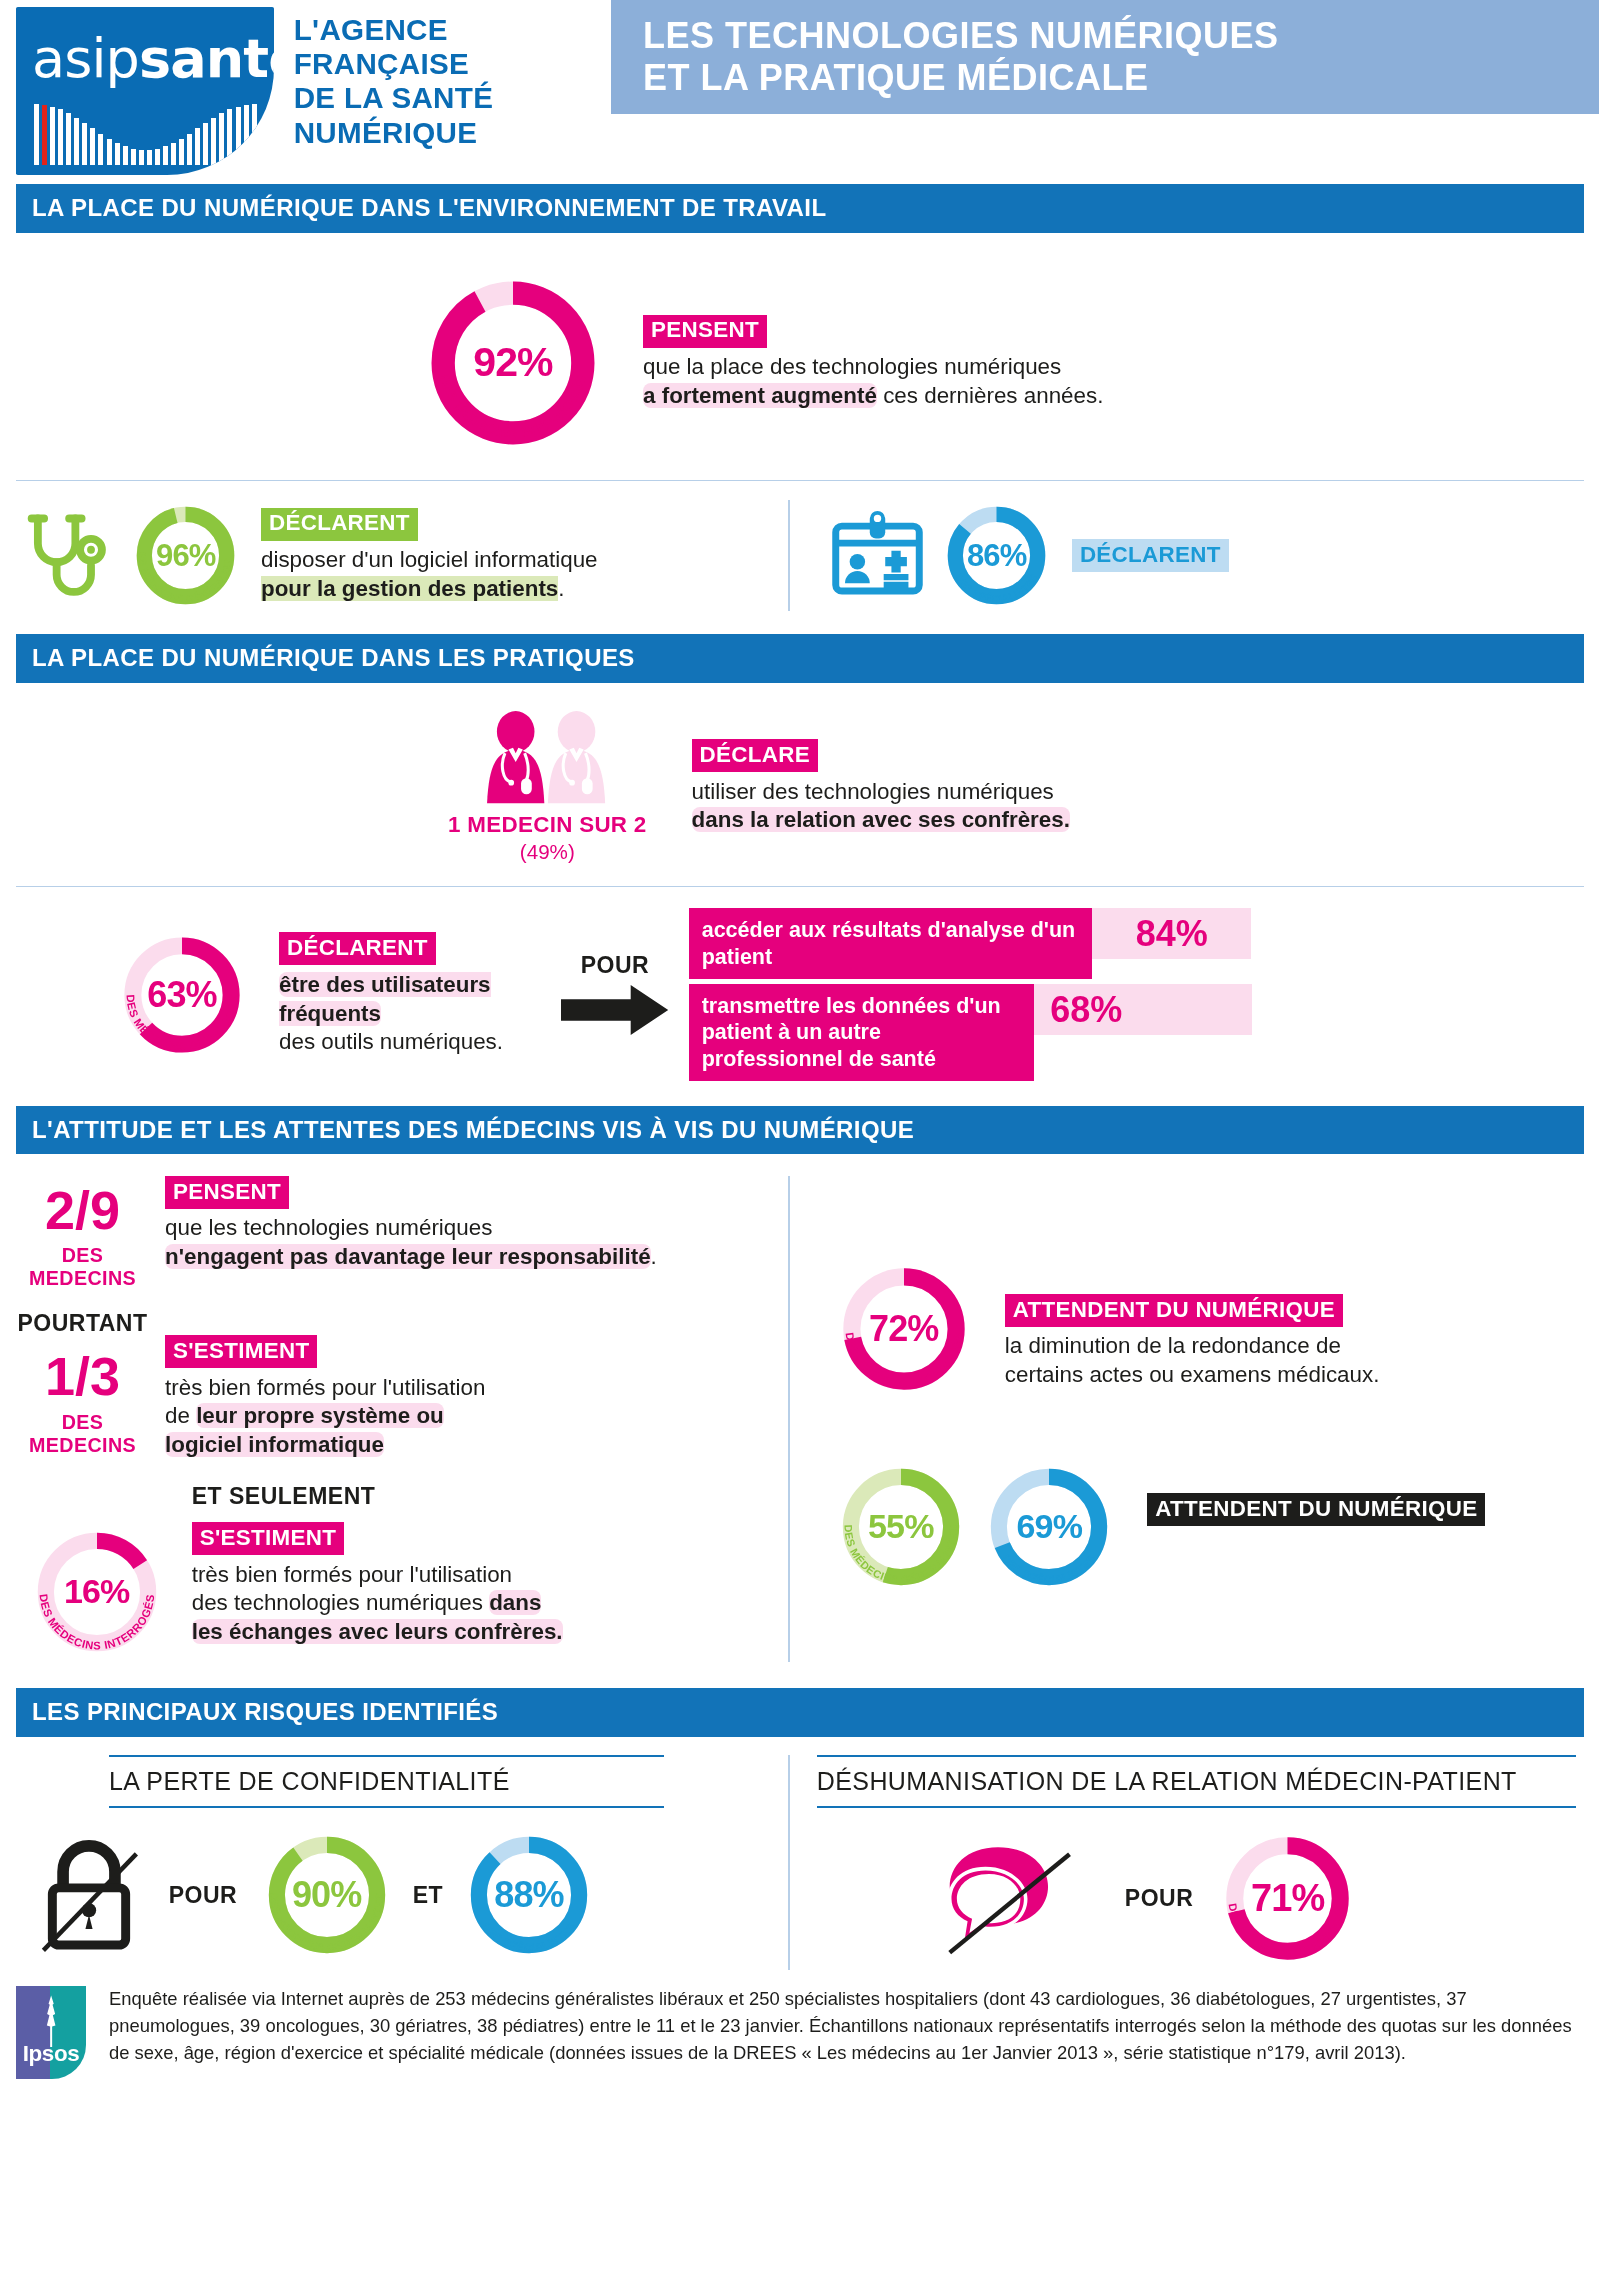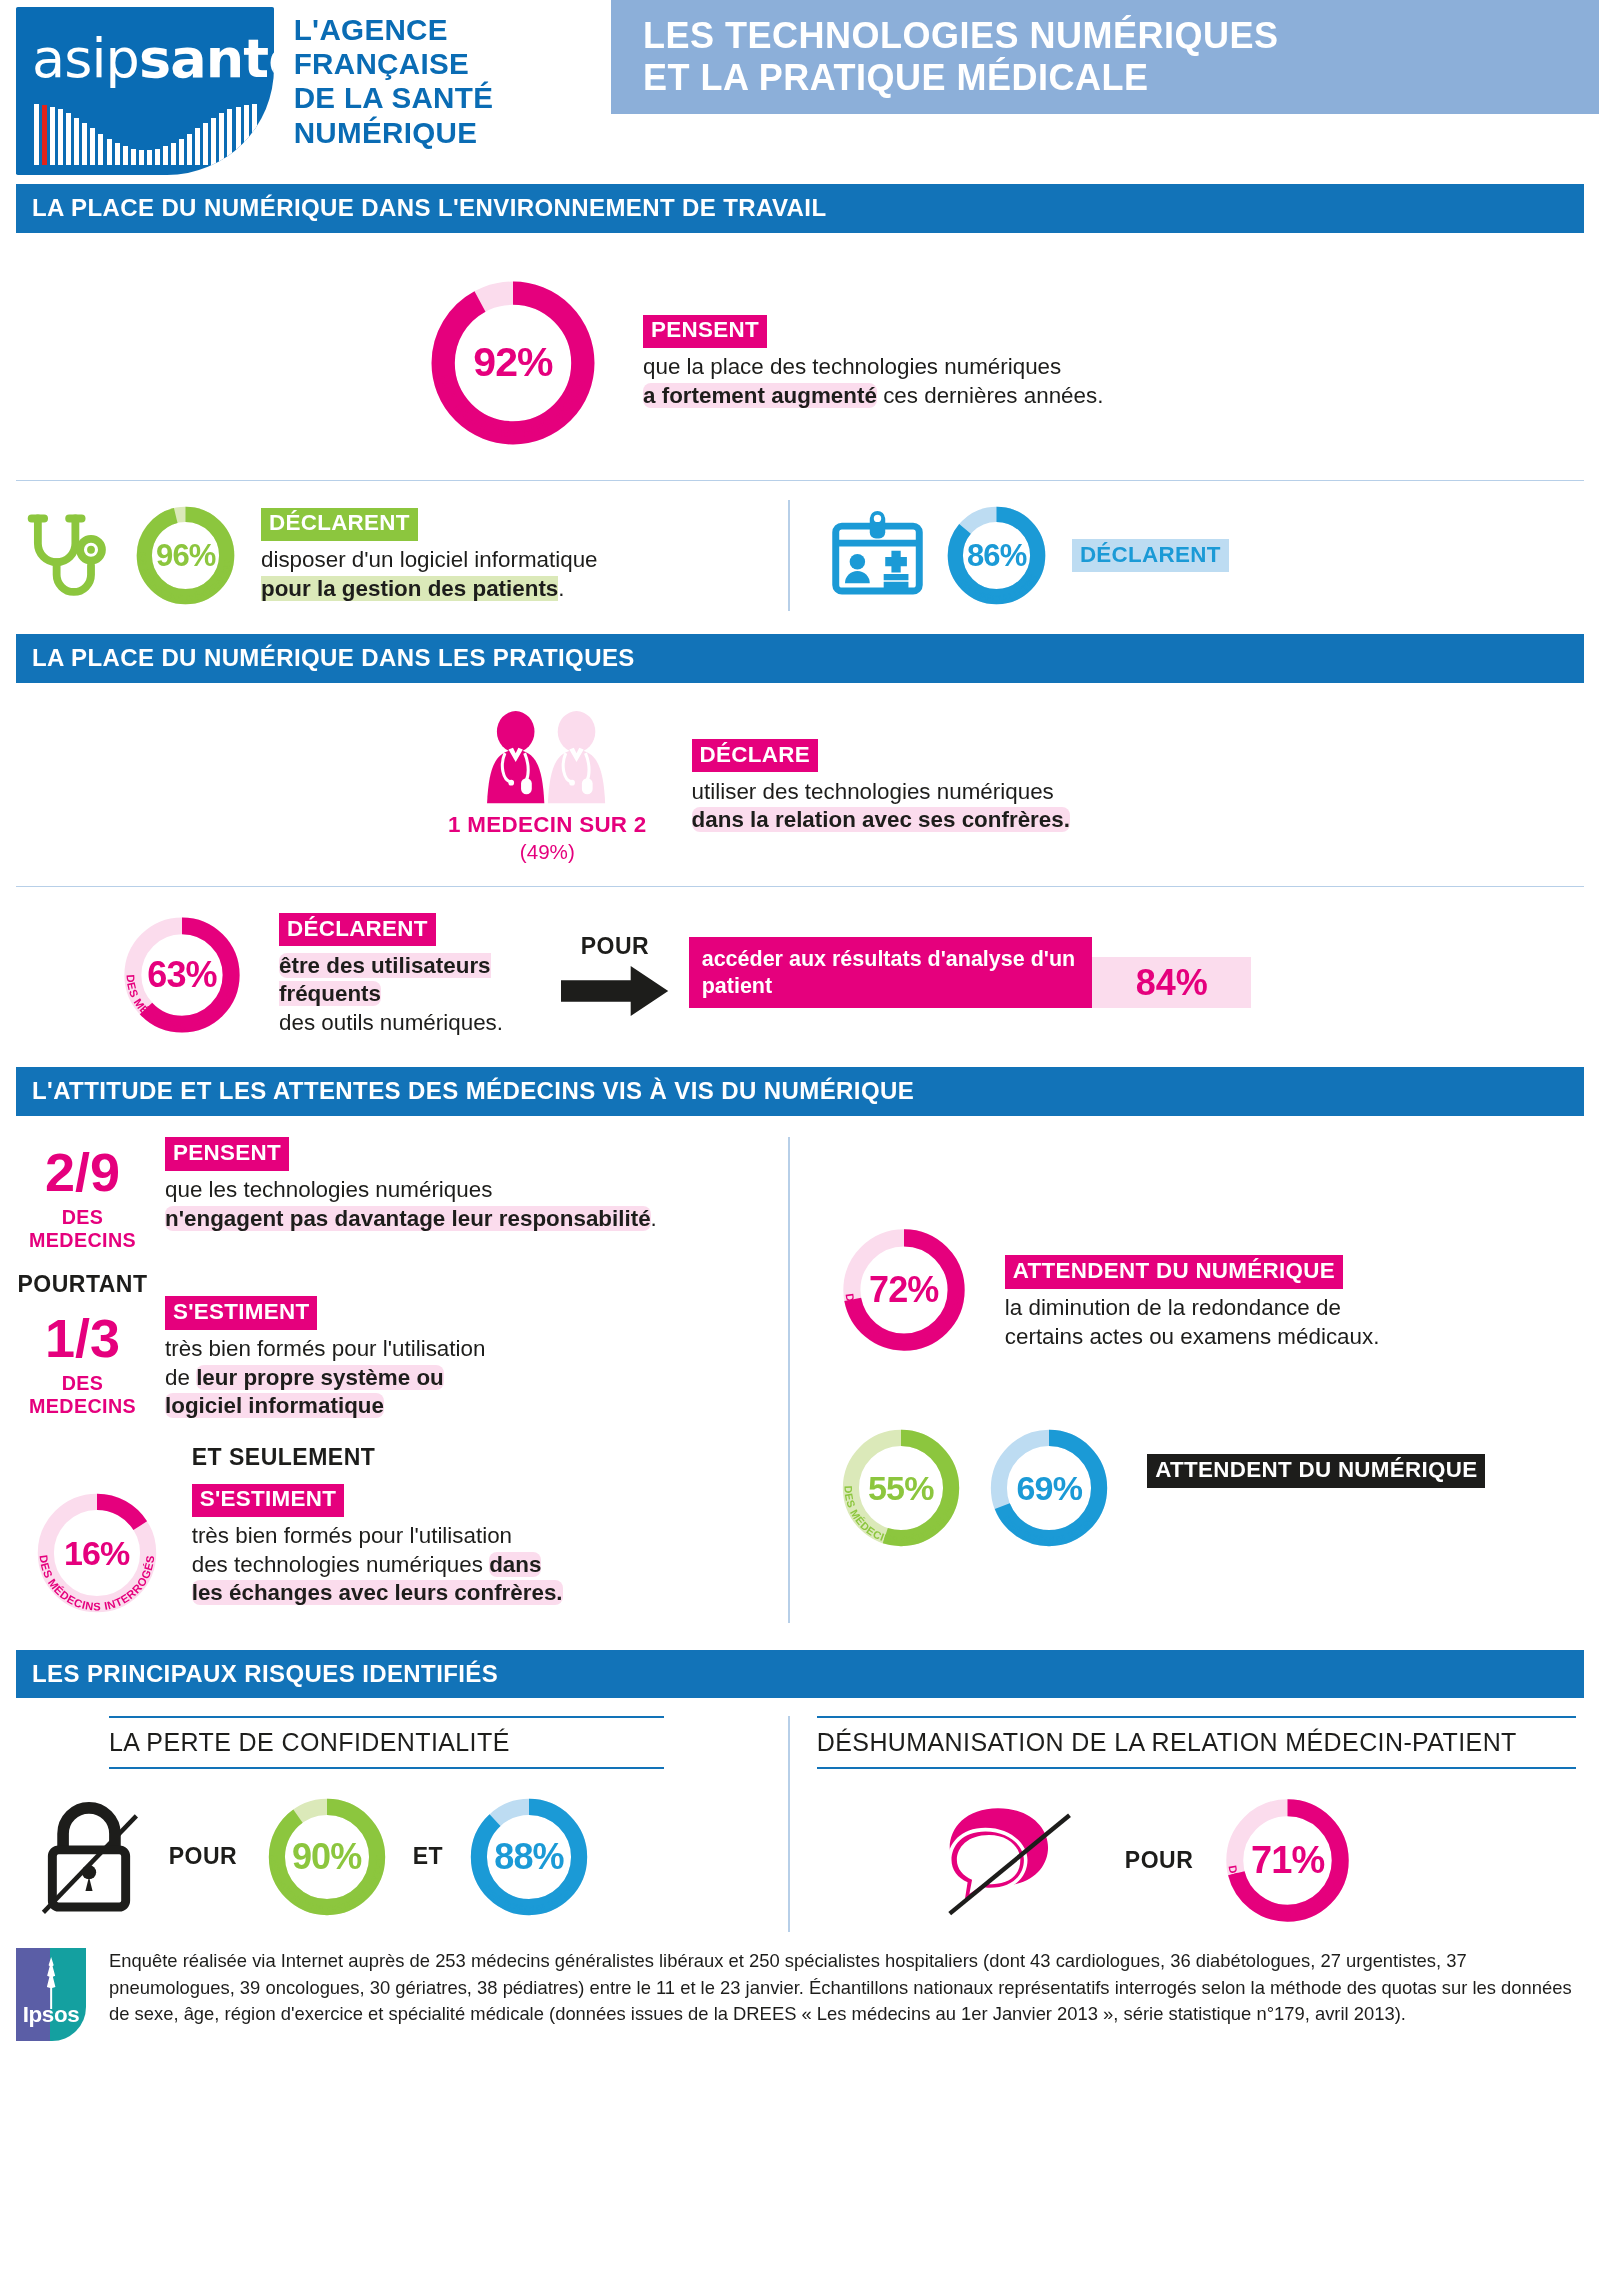--- a/index.html
+++ b/index.html
@@ -96,21 +96,21 @@
   .body-txt b { font-weight: 700; }
   .hl-pink  { background: #fbdced; border-radius: 8px; }
   .hl-green { background: #dbe9b9; }
 
   
   .frac { color: #e5007d; font-weight: 700; font-size: 54px; line-height: 1; }
   .frac-sub { color: #e5007d; font-weight: 700; font-size: 19.7px; letter-spacing: 0.4px; margin-top: 7.2px; }
   .kicker { color: #1d1d1b; font-weight: 700; font-size: 23px; letter-spacing: 0.5px; }
 
   
-  .pourbar { display: flex; align-items: flex-end; }
+  .pourbar { display: flex; align-items: flex-start; }
   .pourbar .lab {
     background: #e5007d; color: #fff; font-weight: 700; font-size: 21.5px;
     padding: 9px 12.5px; line-height: 1.22;
   }
   .pourbar .pct {
     background: #fbdced; color: #e5007d; font-weight: 700; font-size: 36px;
     padding: 5.4px 16px; line-height: 1.1;
   }
   .arrow-wrap { display: flex; flex-direction: column; align-items: center; }
 
@@ -352,20 +352,24 @@
       <svg width="109" height="54" viewBox="0 0 122 60">
         <path d="M0 18 H78 V2 L120 30 L78 58 V42 H0 z" fill="#1d1d1b"></path>
       </svg>
     </div>
 
     <div style="margin-left:19.7px;flex:1 1 auto;">
       <div class="pourbar" style="margin-bottom:5.4px;">
         <div class="lab" style="width:403px;">accéder aux résultats d'analyse d'un patient</div>
         <div class="pct" style="width:159px;text-align:center;">84%</div>
       </div>
+      <div class="pourbar">
+        <div class="lab" style="width:345px;">transmettre les données d'un patient à un autre professionnel de santé</div>
+        <div class="pct" style="width:218px;">68%</div>
+      </div>
     </div>
   </div>
 
   <div class="sec-bar">L'ATTITUDE ET LES ATTENTES DES MÉDECINS VIS À VIS DU NUMÉRIQUE</div>
 
   <div class="row" style="align-items:stretch;padding:21.5px 16px 12.5px 16px;">
 
     <div style="flex:0 0 772px;">
 
       <div class="row" style="align-items:flex-start;">

